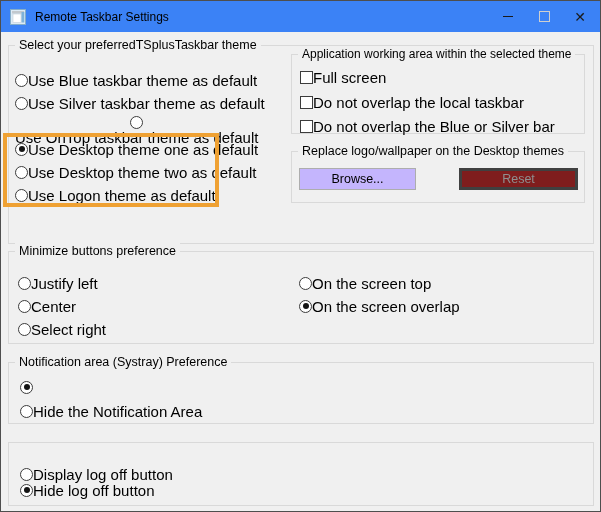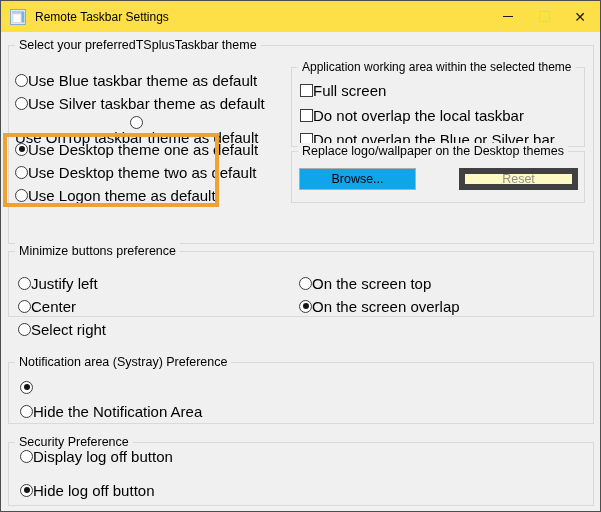--- a/index.html
+++ b/index.html
@@ -2,40 +2,40 @@
 <html><head>
 <meta charset="utf-8">
 <style>
   html,body{margin:0;padding:0;background:#e8e8e8;}
   .window{
     position:relative;width:601px;height:512px;box-sizing:border-box;
     border:1px solid #4e4e4e;background:#f0f0f0;overflow:hidden;
     font-family:"Liberation Sans",sans-serif;color:#000;
   }
   
-  .titlebar{position:absolute;top:0;left:0;width:100%;height:31px;background:#fde047;display:flex;align-items:center;}
+  .titlebar{position:absolute;top:0;left:0;width:100%;height:31px;background:#3b82f6;display:flex;align-items:center;}
   .app-icon{width:16px;height:16px;margin-left:9px;flex:none;}
   .title-text{margin-left:9px;font-size:12px;white-space:nowrap;}
   .caption-buttons{position:absolute;right:2px;top:0;height:31px;display:flex;}
   .caption-btn{width:36px;height:31px;display:flex;align-items:center;justify-content:center;background:transparent;border:none;padding:0;}
   .glyph-min{display:block;width:10px;height:1px;background:#1a1a1a;}
   .glyph-max{display:block;width:9px;height:9px;border:1px solid #cfcfcf;background:transparent;}
   .glyph-close{font-size:14px;line-height:1;color:#1a1a1a;}
   
   .groupbox{position:absolute;border:1px solid #d9d9d9;box-sizing:border-box;}
   .groupbox-label{position:absolute;top:-9px;left:6px;background:#f0f0f0;padding:0 4px;font-size:12.5px;white-space:nowrap;line-height:16px;}
   
   .row{position:absolute;display:flex;align-items:center;height:20px;font-size:15px;white-space:nowrap;cursor:default;}
   .radio{width:13px;height:13px;box-sizing:border-box;border:1px solid #3c3c3c;border-radius:50%;background:#fff;position:relative;flex:none;}
   .radio.selected::after{content:"";position:absolute;left:2.5px;top:2.5px;width:6px;height:6px;border-radius:50%;background:#141414;}
   .checkbox{width:13px;height:13px;box-sizing:border-box;border:1px solid #3c3c3c;background:#fff;flex:none;}
   
   .btn{position:absolute;box-sizing:border-box;display:flex;align-items:center;justify-content:center;font-size:12.5px;font-family:"Liberation Sans",sans-serif;}
-  .btn-normal{background:#0ea5e9;border:1px solid #adadad;color:#000;}
-  .btn-disabled{background:#fef9c3;border:6px solid #404040;color:#8f8f8f;}
+  .btn-normal{background:#c4b5fd;border:1px solid #adadad;color:#000;}
+  .btn-disabled{background:#7f1d1d;border:3px solid #404040;color:#8f8f8f;}
   
   .highlight-box{position:absolute;box-sizing:border-box;border:4px solid #EFA133;z-index:6;pointer-events:none;background:transparent;}
 </style>
 </head>
 <body>
 
 <div class="window">
 
   <div class="titlebar">
     <svg class="app-icon" viewBox="0 0 16 16">
@@ -80,21 +80,21 @@
     <div class="row" style="left:6px;top:116px;">
       <span class="radio"></span>
       <span>Use Desktop theme two as default</span>
     </div>
     <div class="row" style="left:6px;top:139px;">
       <span class="radio"></span>
       <span>Use Logon theme as default</span>
     </div>
   </div>
 
-  <div class="groupbox" style="left:290px;top:66px;width:294px;height:80px;">
+  <div class="groupbox" style="left:290px;top:53px;width:294px;height:80px;">
     <span class="groupbox-label" style="font-size:12px;">Application working area within the selected theme</span>
 
     <div class="row" style="left:8px;top:12px;">
       <span class="checkbox"></span>
       <span>Full screen</span>
     </div>
     <div class="row" style="left:8px;top:37px;">
       <span class="checkbox"></span>
       <span>Do not overlap the local taskbar</span>
     </div>
@@ -103,21 +103,21 @@
       <span>Do not overlap the Blue or Silver bar</span>
     </div>
   </div>
 
   <div class="groupbox" style="left:290px;top:150px;width:294px;height:52px;">
     <span class="groupbox-label">Replace logo/wallpaper on the Desktop themes</span>
     <button class="btn btn-normal" style="left:7px;top:16px;width:117px;height:22px;">Browse...</button>
     <button class="btn btn-disabled" style="left:167px;top:16px;width:119px;height:22px;">Reset</button>
   </div>
 
-  <div class="groupbox" style="left:7px;top:250px;width:586px;height:66px;">
+  <div class="groupbox" style="left:7px;top:250px;width:586px;height:93px;">
     <span class="groupbox-label">Minimize buttons preference</span>
 
     <div class="row" style="left:9px;top:21px;">
       <span class="radio"></span>
       <span>Justify left</span>
     </div>
     <div class="row" style="left:9px;top:44px;">
       <span class="radio"></span>
       <span>Center</span>
     </div>
@@ -142,23 +142,22 @@
     <div class="row" style="left:11px;top:14px;">
       <span class="radio selected"></span>
     </div>
     <div class="row" style="left:11px;top:38px;">
       <span class="radio"></span>
       <span>Hide the Notification Area</span>
     </div>
   </div>
 
   <div class="groupbox" style="left:7px;top:441px;width:586px;height:64px;">
-    <span class="groupbox-label">Security Preference</span>
 
-    <div class="row" style="left:11px;top:3px;justify-content:space-between;">
+    <div class="row" style="left:11px;top:21px;justify-content:space-between;">
       <span class="radio"></span>
       <span>Display log off button</span>
     </div>
     <div class="row" style="left:11px;top:37px;justify-content:flex-end;">
       <span class="radio selected"></span>
       <span>Hide log off button</span>
     </div>
   </div>
 
   <div class="highlight-box" style="left:2px;top:132px;width:216px;height:74px;"></div>

